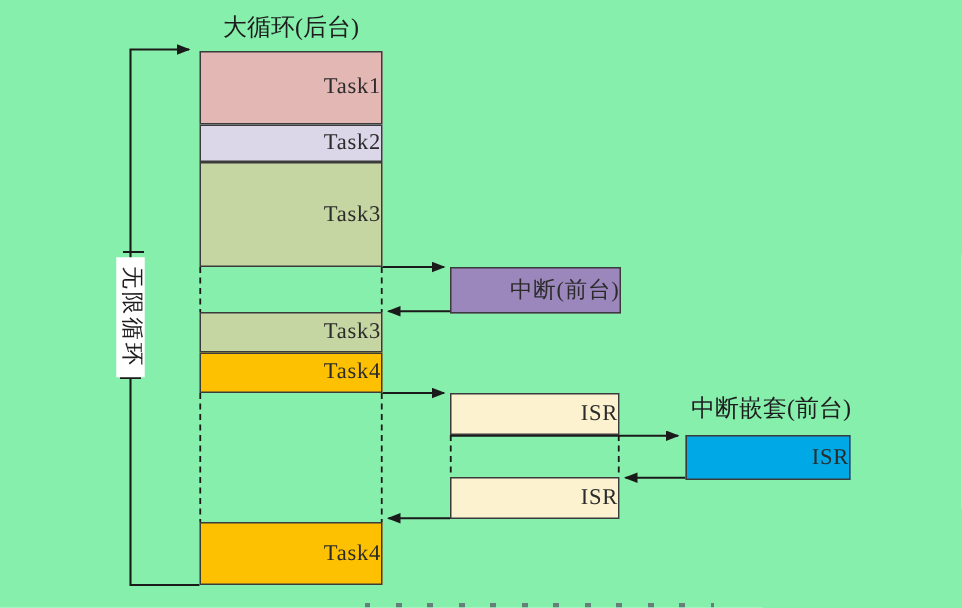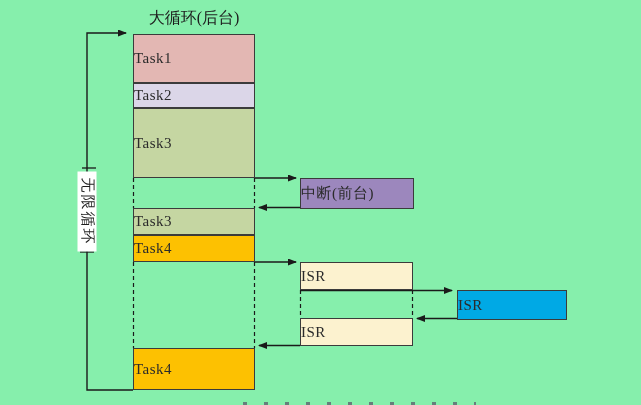--- a/index.html
+++ b/index.html
@@ -14,21 +14,21 @@
     overflow:hidden;
   }
   .lines-layer{
     position:absolute;left:0;top:0;width:641px;height:405px;
     z-index:1;
   }
   .box{
     position:absolute;
     box-sizing:border-box;
     border:1px solid #3b3b3b;
-    display:flex;align-items:center;justify-content:flex-start;
+    display:flex;align-items:center;justify-content:flex-end;
     font-size:15px;color:#2b2b2b;
     z-index:2;
     letter-spacing:0.5px;
   }
   .label{
     position:absolute;
     color:#1d1d1d;
     font-size:16px;
     text-align:center;
     z-index:3;
@@ -96,20 +96,21 @@
 
     <line x1="255" y1="178" x2="296" y2="178" stroke="#1a1a1a" stroke-width="1.3" marker-end="url(#arr)"></line>
     <line x1="300" y1="207.5" x2="259" y2="207.5" stroke="#1a1a1a" stroke-width="1.3" marker-end="url(#arr)"></line>
     <line x1="255" y1="262" x2="296" y2="262" stroke="#1a1a1a" stroke-width="1.3" marker-end="url(#arr)"></line>
     <line x1="300" y1="290.5" x2="452" y2="290.5" stroke="#1a1a1a" stroke-width="1.3" marker-end="url(#arr)"></line>
     <line x1="457" y1="318.5" x2="417" y2="318.5" stroke="#1a1a1a" stroke-width="1.3" marker-end="url(#arr)"></line>
     <line x1="300" y1="345.5" x2="259" y2="345.5" stroke="#1a1a1a" stroke-width="1.3" marker-end="url(#arr)"></line>
   </svg>
 
   <div class="label title-label">大循环(后台)</div>
+  <div class="label nested-label">中断嵌套(前台)</div>
   <div class="label loop-label">无限循环</div>
 
   <div class="box task1" style="background-color: rgb(227, 183, 179);">
     <span>Task1</span>
   </div>
   <div class="box task2" style="background-color: rgb(219, 214, 232);">
     <span>Task2</span>
   </div>
   <div class="box task3" style="background-color: rgb(197, 214, 162);">
     <span>Task3</span>

